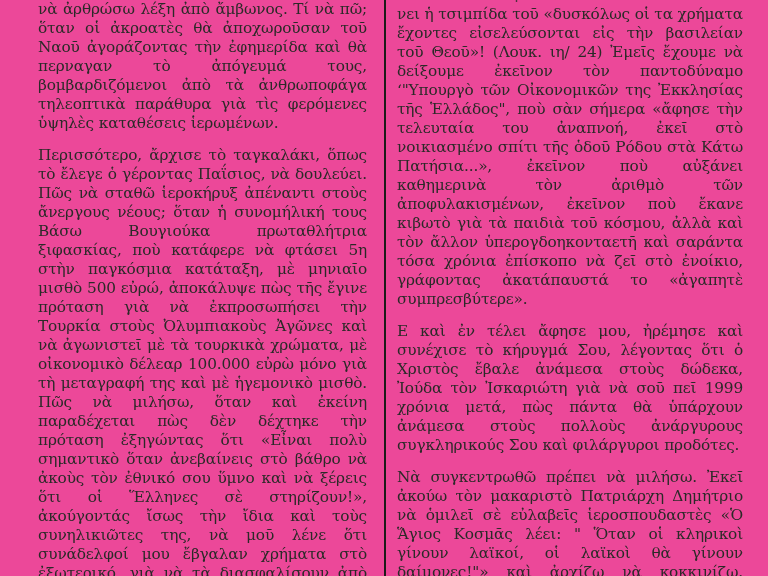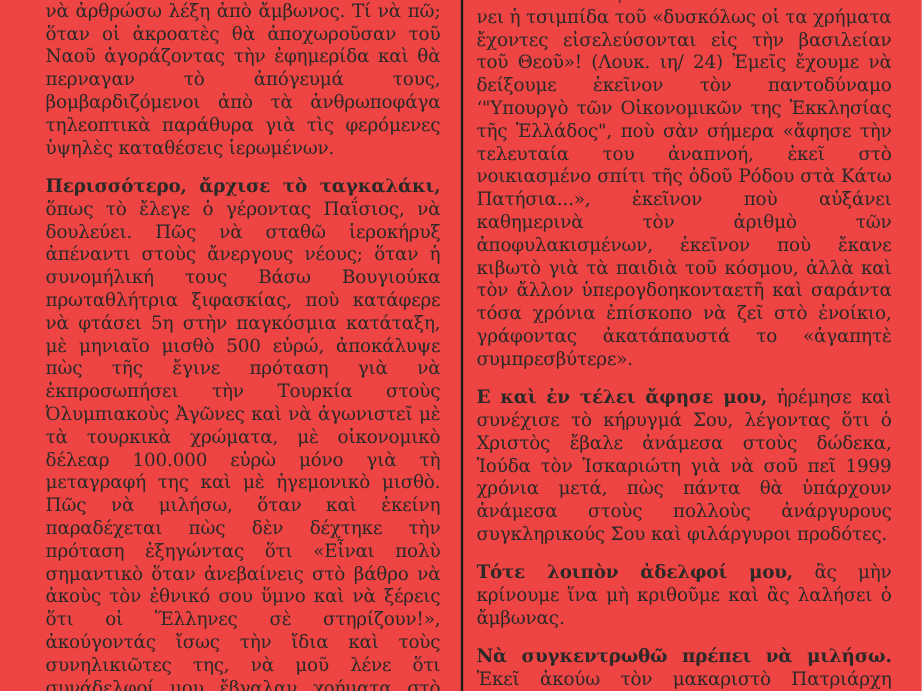--- a/index.html
+++ b/index.html
@@ -10,21 +10,21 @@
     width: 768px;
     height: 576px;
     overflow: hidden;
     background: #e9e8e5;
   }
   .page {
     position: relative;
     width: 768px;
     height: 576px;
     overflow: hidden;
-    background: #ef4444;
+    background: #ec4899;
     font-family: "DejaVu Serif", "Liberation Serif", serif;
     color: #2b2a28;
   }
   .col {
     position: absolute;
     top: 0;
     bottom: 0;
     overflow: hidden;
     text-align: justify;
     font-size: 15.3px;
@@ -44,21 +44,21 @@
     left: 384px;
     top: 0;
     width: 2px;
     height: 576px;
     background: #1d1c1a;
   }
   .para {
     margin: 0 0 13px 0;
   }
   .para .lead {
-    font-weight: bold;
+    font-weight: normal;
   }
   
   .top-sliver {
     height: 4px;
     overflow: hidden;
     line-height: 19px;
     margin-bottom: 1px;
     opacity: 0.8;
   }
   .top-sliver > span {
@@ -78,17 +78,16 @@
   </div>
 
   <div class="divider"></div>
 
   <div class="col col-right">
     <div class="top-sliver">
         <span>στὰ Κάτω Πατήσια</span>
       </div>
     <p class="para"><span class="lead"></span><span>νει ἡ τσιμπίδα τοῦ «δυσκόλως οἱ τα χρήματα ἔχοντες εἰσελεύσονται εἰς τὴν βασιλείαν τοῦ Θεοῦ»! (Λουκ. ιη/ 24) Ἐμεῖς ἔχουμε νὰ δείξουμε ἐκεῖνον τὸν παντοδύναμο ‘"Υπουργὸ τῶν Οἰκονομικῶν της Ἐκκλησίας τῆς Ἑλλάδος", ποὺ σὰν σήμερα «ἄφησε τὴν τελευταία του ἀναπνοή, ἐκεῖ στὸ νοικιασμένο σπίτι τῆς ὁδοῦ Ρόδου στὰ Κάτω Πατήσια...», ἐκεῖνον ποὺ αὐξάνει καθημερινὰ τὸν ἀριθμὸ τῶν ἀποφυλακισμένων, ἐκεῖνον ποὺ ἔκανε κιβωτὸ γιὰ τὰ παιδιὰ τοῦ κόσμου, ἀλλὰ καὶ τὸν ἄλλον ὑπερογδοηκονταετῆ καὶ σαράντα τόσα χρόνια ἐπίσκοπο νὰ ζεῖ στὸ ἐνοίκιο, γράφοντας ἀκατάπαυστά το «ἀγαπητὲ συμπρεσβύτερε».</span></p>
     <p class="para"><span class="lead">Ε καὶ ἐν τέλει ἄφησε μου,</span><span> ἠρέμησε καὶ συνέχισε τὸ κήρυγμά Σου, λέγοντας ὅτι ὁ Χριστὸς ἔβαλε ἀνάμεσα στοὺς δώδεκα, Ἰούδα τὸν Ἰσκαριώτη γιὰ νὰ σοῦ πεῖ 1999 χρόνια μετά, πὼς πάντα θὰ ὑπάρχουν ἀνάμεσα στοὺς πολλοὺς ἀνάργυρους συγκληρικούς Σου καὶ φιλάργυροι προδότες.</span></p>
-    <p class="para"><span class="lead">Τότε λοιπὸν ἀδελφοί μου,</span><span> ἂς μὴν κρίνουμε ἵνα μὴ κριθοῦμε καὶ ἂς λαλήσει ὁ ἄμβωνας.</span></p>
     <p class="para"><span class="lead">Νὰ συγκεντρωθῶ πρέπει νὰ μιλήσω.</span><span> Ἐκεῖ ἀκούω τὸν μακαριστὸ Πατριάρχη Δημήτριο νὰ ὁμιλεῖ σὲ εὐλαβεῖς ἱεροσπουδαστὲς «Ὁ Ἅγιος Κοσμᾶς λέει: " Ὅταν οἱ κληρικοὶ γίνουν λαϊκοί, οἱ λαϊκοὶ θὰ γίνουν δαίμονες!"» καὶ ἀρχίζω νὰ κοκκινίζω. Γίναμε οἱ κληρικοί, λαϊκοί; Μπερδευτήκαμε ἀνάμεσα στὸν Χριστὸ καὶ τὸν χρυσό; Γίναμε ἀπὸ ἀκτήμονες καὶ μονοχίτωνες, τοκιστὲς καὶ τραπεζίτες; Ἦρθε ἡ ὥρα ποὺ θὰ μάς κυνηγοῦν οἱ λαϊκοί,</span></p>
   </div>
 
 </div>
 
 </body></html>

